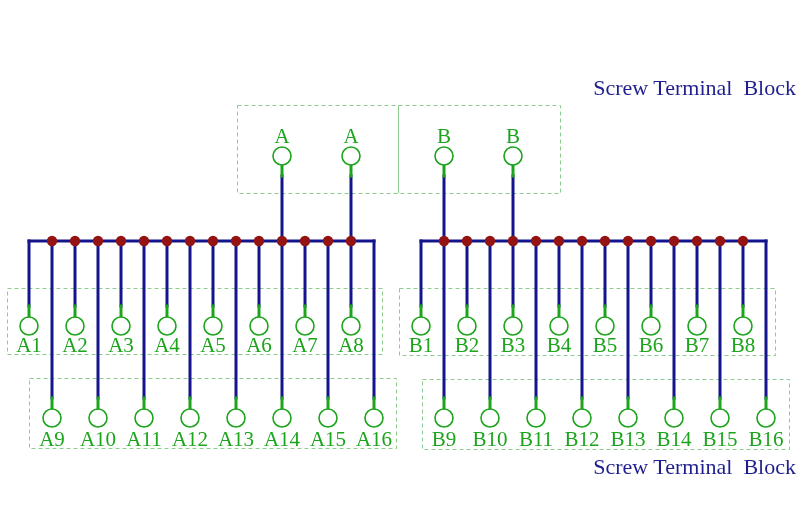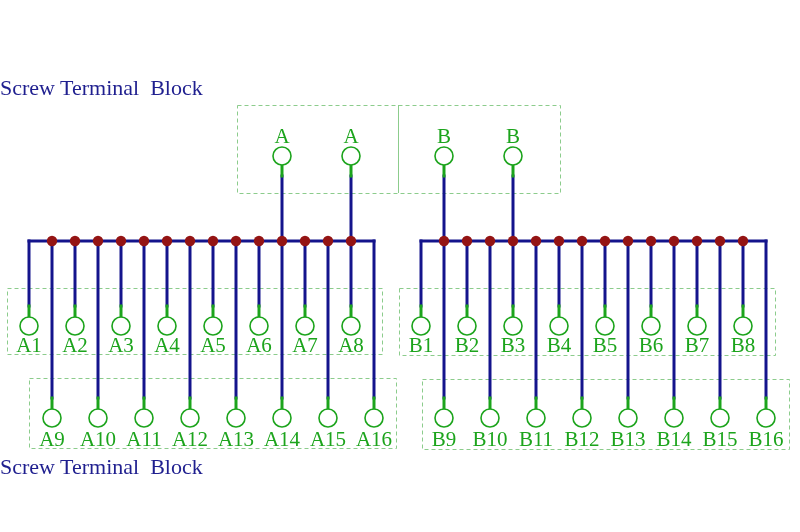--- a/index.html
+++ b/index.html
@@ -17,21 +17,21 @@
   }
   .canvas svg {
     position: absolute;
     top: 0;
     left: 0;
   }
   .sch-title {
     position: absolute;
     left: 0;
     width: 796px;
-    text-align: left;
+    text-align: right;
     font-family: "Liberation Serif", serif;
     font-size: 22px;
     white-space: pre;
     line-height: 1;
   }
   .sch-title.top { top: 77px; }
   .sch-title.bottom { top: 456px; }
 </style>
 </head>
 <body>

